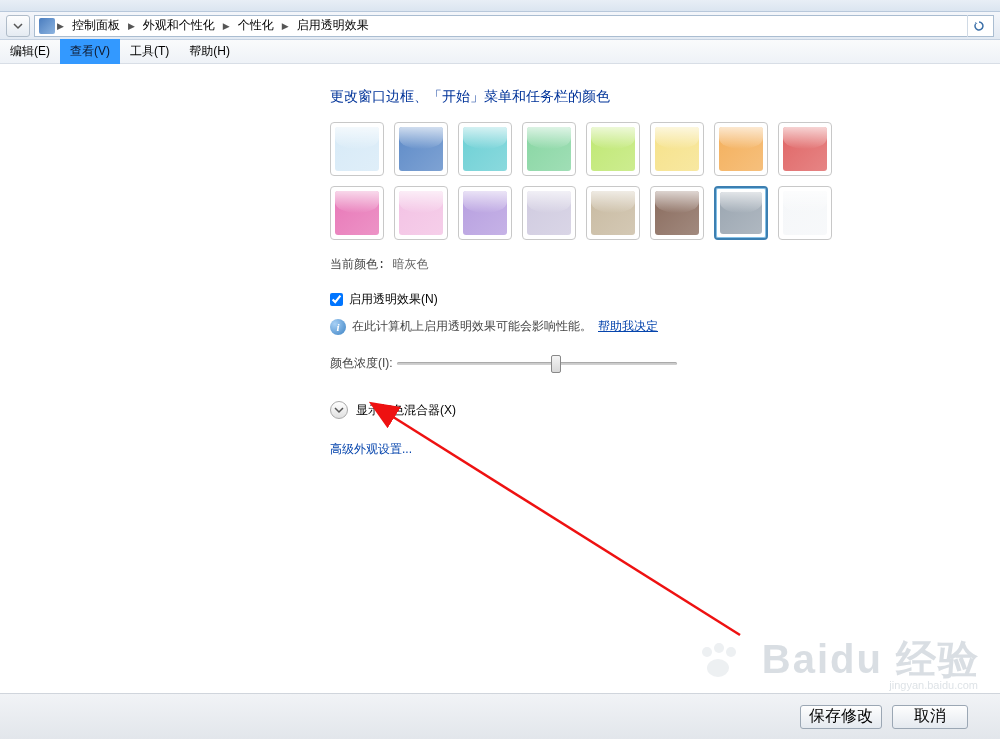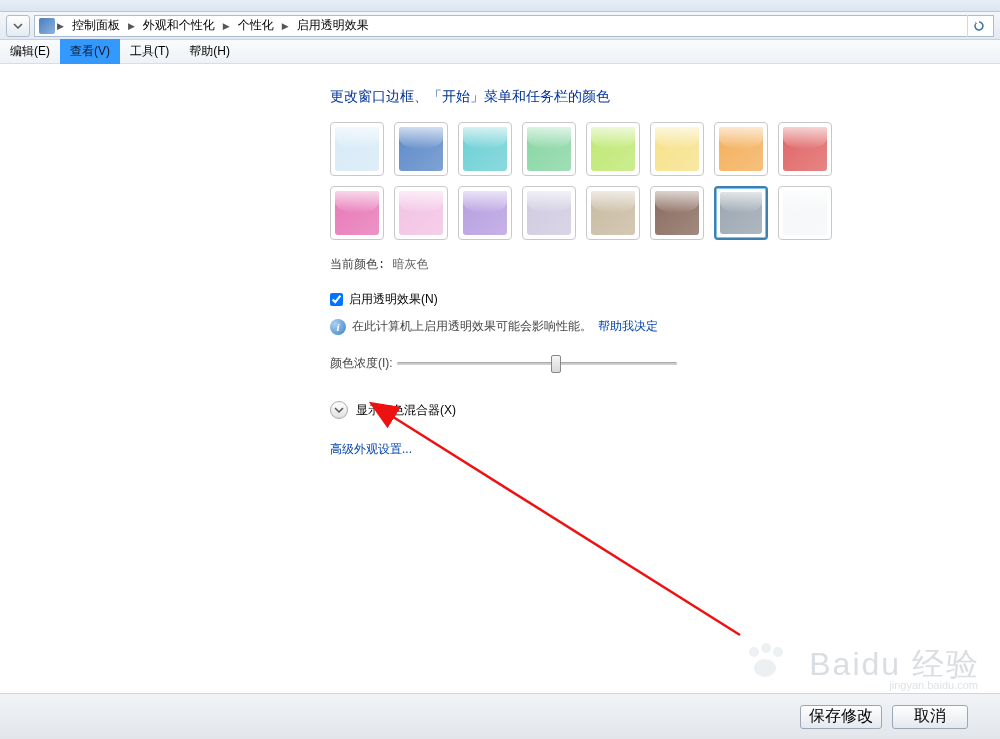--- a/index.html
+++ b/index.html
@@ -166,20 +166,21 @@
       align-items: center;
       justify-content: center;
       color: #fff;
       font-weight: bold;
       font-size: 11px;
       font-style: italic;
       font-family: Georgia, serif;
     }
     .info-link {
       color: #0645ad;
+      text-decoration: underline;
       cursor: pointer;
     }
     .slider-row {
       display: flex;
       align-items: center;
       gap: 4px;
       margin-bottom: 28px;
       color: #444;
     }
     .slider {
@@ -261,22 +262,22 @@
       font-size: 16px;
       cursor: pointer;
       padding: 0 8px;
     }
     
     .watermark {
       position: absolute;
       right: 20px;
       bottom: 52px;
       color: rgba(180,190,200,0.5);
-      font-size: 32px;
-      font-weight: normal;
+      font-size: 40px;
+      font-weight: bold;
       letter-spacing: 2px;
       display: flex;
       align-items: flex-end;
       gap: 24px;
     }
     .watermark-sub {
       position: absolute;
       right: 22px;
       bottom: 48px;
       color: rgba(180,190,200,0.45);

